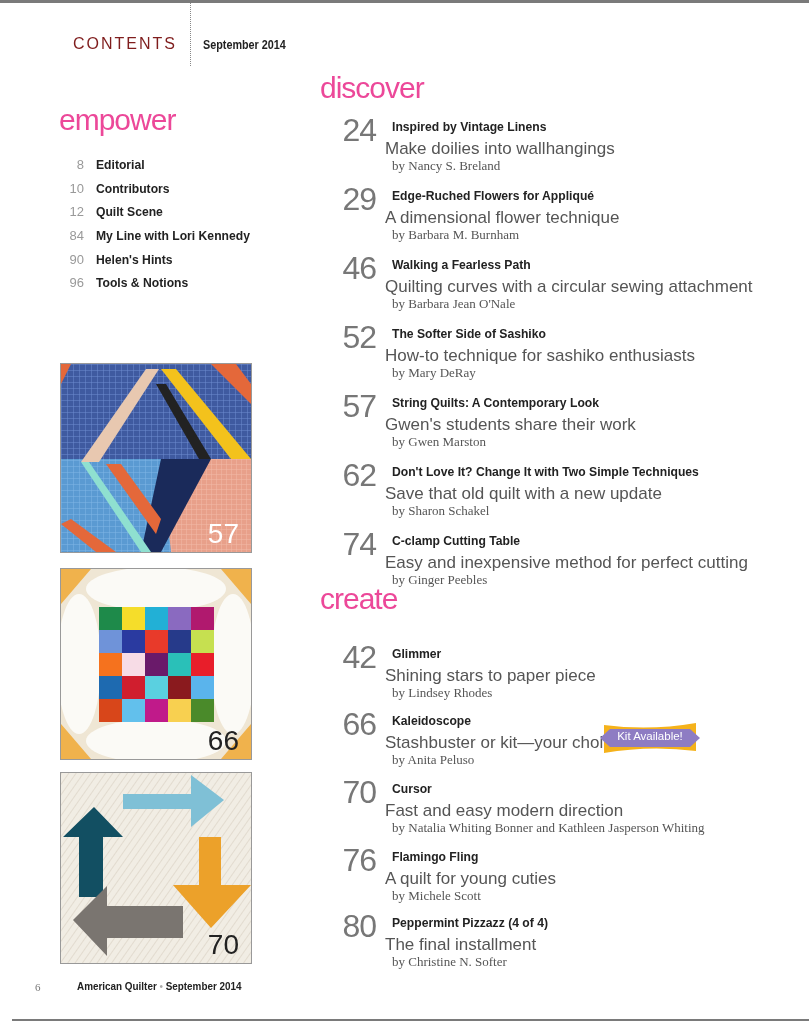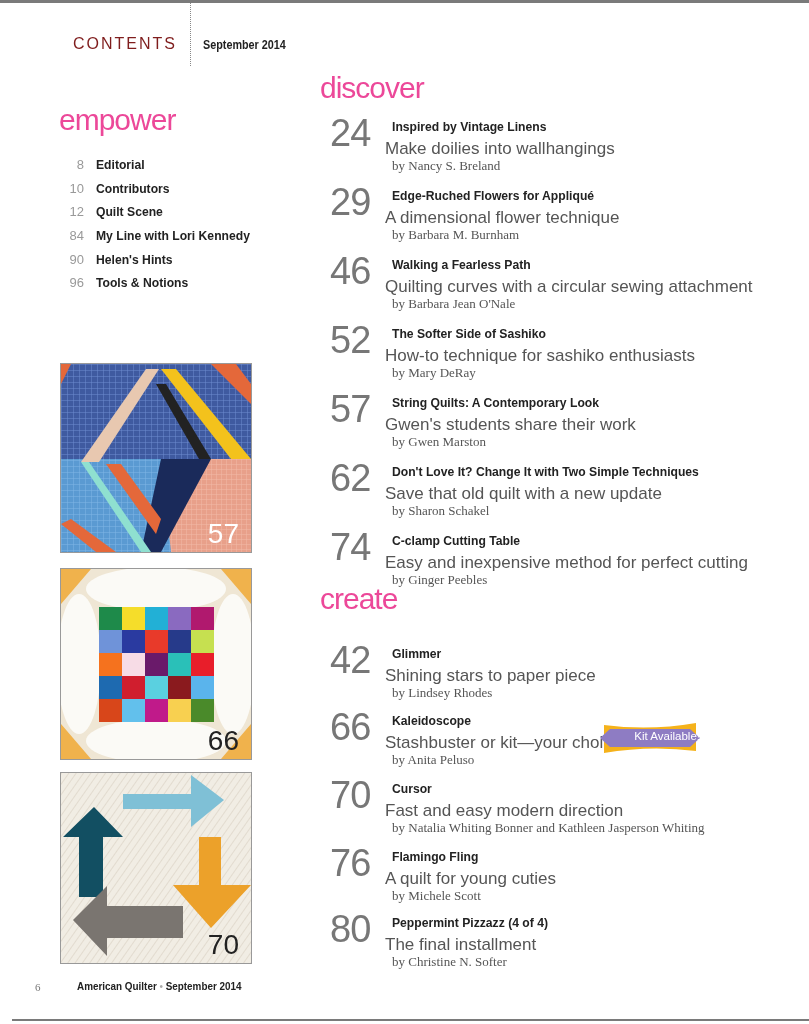--- a/index.html
+++ b/index.html
@@ -11,26 +11,26 @@
   .issue-date { position:absolute; left:203px; top:38px; font-size:12px; font-weight:bold; color:#222; transform:scaleX(0.9); transform-origin:left; }
   .section-head { position:absolute; font-size:30px; color:#ec4899; letter-spacing:-1px; font-weight:normal; }
   .empower-list { position:absolute; left:60px; top:153px; }
   .emp-row { display:flex; height:23.6px; align-items:center; }
   .emp-num { width:24px; text-align:right; font-size:13px; color:#999; margin-right:12px; }
   .emp-title { font-size:13.5px; font-weight:bold; color:#222; transform:scaleX(0.9); transform-origin:left; white-space:nowrap; }
   .thumb { position:absolute; left:60px; width:190px; border:1px solid #999; overflow:hidden; }
   .thumb-num { position:absolute; right:12px; bottom:2px; font-size:28px; }
   .articles { position:absolute; left:330px; }
   .art { position:relative; height:69px; }
-  .art-num { position:absolute; left:0; top:-6px; width:46px; font-size:38px; color:#777; font-weight:normal; letter-spacing:-1px; }
+  .art-num { position:absolute; left:0; top:-6px; width:46px; text-align:right; font-size:32px; color:#777; font-weight:normal; letter-spacing:-1px; }
   .art-title { position:absolute; left:62px; top:1px; font-size:13.5px; font-weight:bold; color:#222; white-space:nowrap; transform:scaleX(0.9); transform-origin:left; }
   .art-desc { position:absolute; left:55px; top:21px; font-family:Liberation Sans, sans-serif; font-size:17px; color:#555; white-space:nowrap; }
   .art-author { position:absolute; left:62px; top:40px; font-family:"Liberation Serif", serif; font-size:13px; color:#555; white-space:nowrap; }
   .badge { position:absolute; left:600px; top:723px; width:100px; height:30px; }
-  .badge-text { position:absolute; left:0; top:7px; width:100px; text-align:right; color:#fff; font-size:11.5px; }
+  .badge-text { position:absolute; left:0; top:7px; width:100px; text-align:center; color:#fff; font-size:11.5px; }
   .footer-page { position:absolute; left:35px; top:981px; font-family:"Liberation Serif", serif; font-size:11px; color:#777; }
   .footer-mag { position:absolute; left:77px; top:980px; font-size:11px; font-weight:bold; color:#222; transform:scaleX(0.9); transform-origin:left; white-space:nowrap; }
   .footer-sep { color:#aaa; font-weight:normal; padding:0 3px; }
 </style>
 </head>
 <body>
 
 <div class="top-rule"></div>
 <div class="vdots"></div>
 <div class="contents-label">CONTENTS</div>

